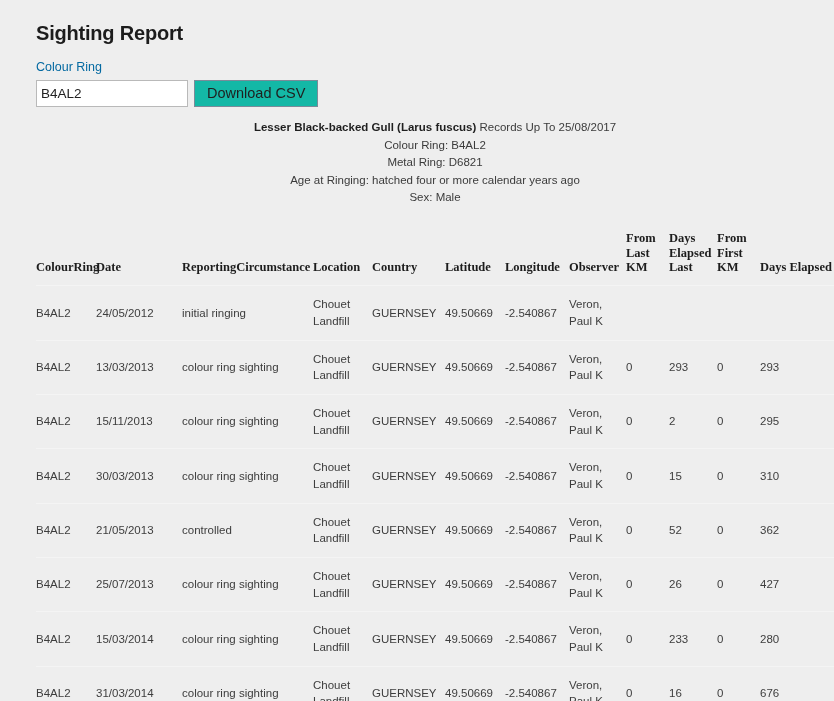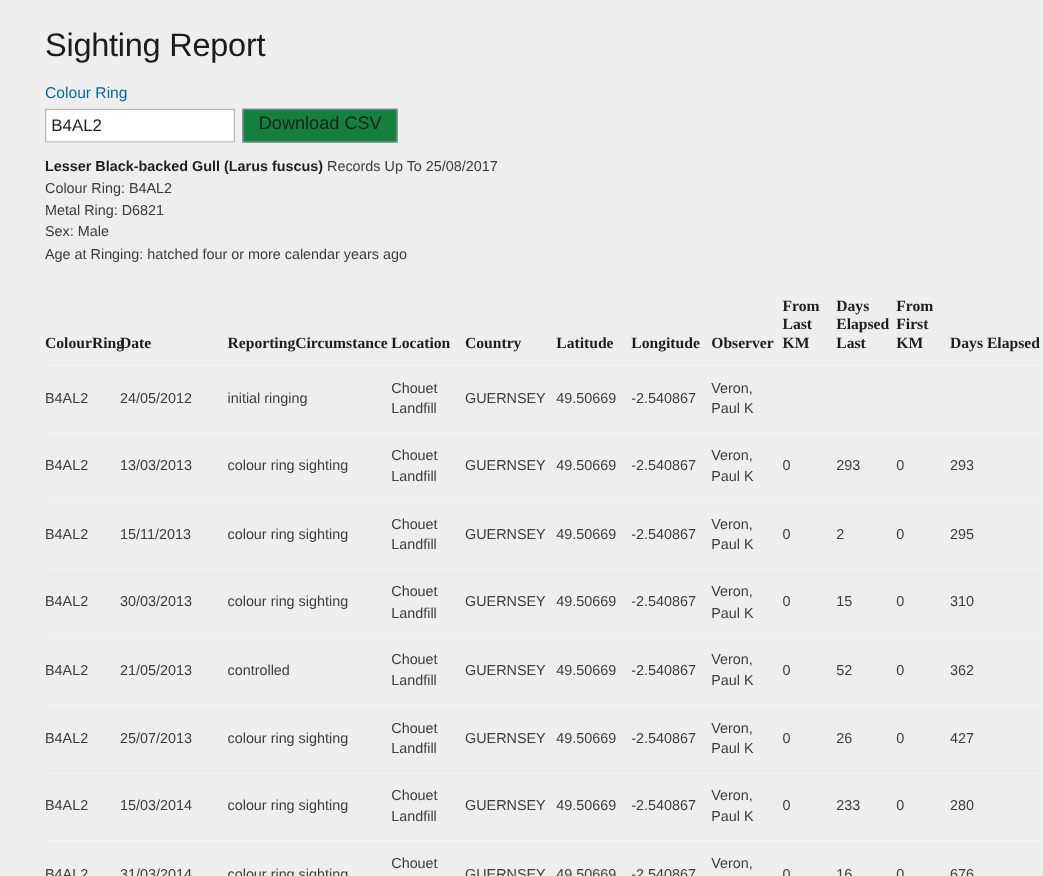--- a/index.html
+++ b/index.html
@@ -17,22 +17,22 @@
   }
   .page {
     position: relative;
     width: 834px;
     height: 701px;
     background: #eeeeee;
     box-sizing: border-box;
     padding: 22px 0 0 36px;
   }
   .page-title {
-    font-size: 26px;
-    font-weight: normal;
+    font-size: 20px;
+    font-weight: bold;
     color: #1c1c1c;
     letter-spacing: -0.2px;
     margin: 0 0 16px 0;
     line-height: 1.1;
   }
   .field-label {
     font-size: 12.5px;
     color: #0369a1;
     margin: 0 0 5px 0;
     line-height: 1.2;
@@ -54,29 +54,30 @@
     border: 1px solid #b9b9b9;
     border-radius: 0;
     outline: none;
   }
   .csv-button {
     margin-left: 6px;
     padding: 2px 12px 3px 12px;
     font-family: "Liberation Sans", sans-serif;
     font-size: 14.5px;
     color: #1f1f1f;
-    background: #15803d;
+    background: #14b8a6;
     border: 1px solid #7a8b99;
     border-radius: 0;
     cursor: pointer;
     line-height: 1.3;
   }
   .meta-block {
     margin-top: 6px;
     margin-bottom: 0;
+    text-align: center;
   }
   .meta-line {
     font-size: 11.5px;
     color: #3b3b3b;
     line-height: 1.53;
     white-space: nowrap;
   }
   .meta-line.first { font-size: 11.5px; }
   .species { font-weight: bold; color: #1f1f1f; }
 
@@ -132,22 +133,22 @@
 
   <div class="form-row">
     <input class="ring-input" type="text" value="B4AL2" style="">
     <button class="csv-button">Download CSV</button>
   </div>
 
   <div class="meta-block">
     <div class="meta-line first"><span class="species">Lesser Black-backed Gull (Larus fuscus)</span><span> Records Up To 25/08/2017</span></div>
     <div class="meta-line">Colour Ring: B4AL2</div>
     <div class="meta-line">Metal Ring: D6821</div>
+    <div class="meta-line">Age at Ringing: hatched four or more calendar years ago</div>
     <div class="meta-line">Sex: Male</div>
-    <div class="meta-line">Age at Ringing: hatched four or more calendar years ago</div>
   </div>
 
   <table class="report">
     <colgroup>
       <col class="c-ring">
         <col class="c-date">
         <col class="c-circ">
         <col class="c-loc">
       <col class="c-ctry">
         <col class="c-lat">

